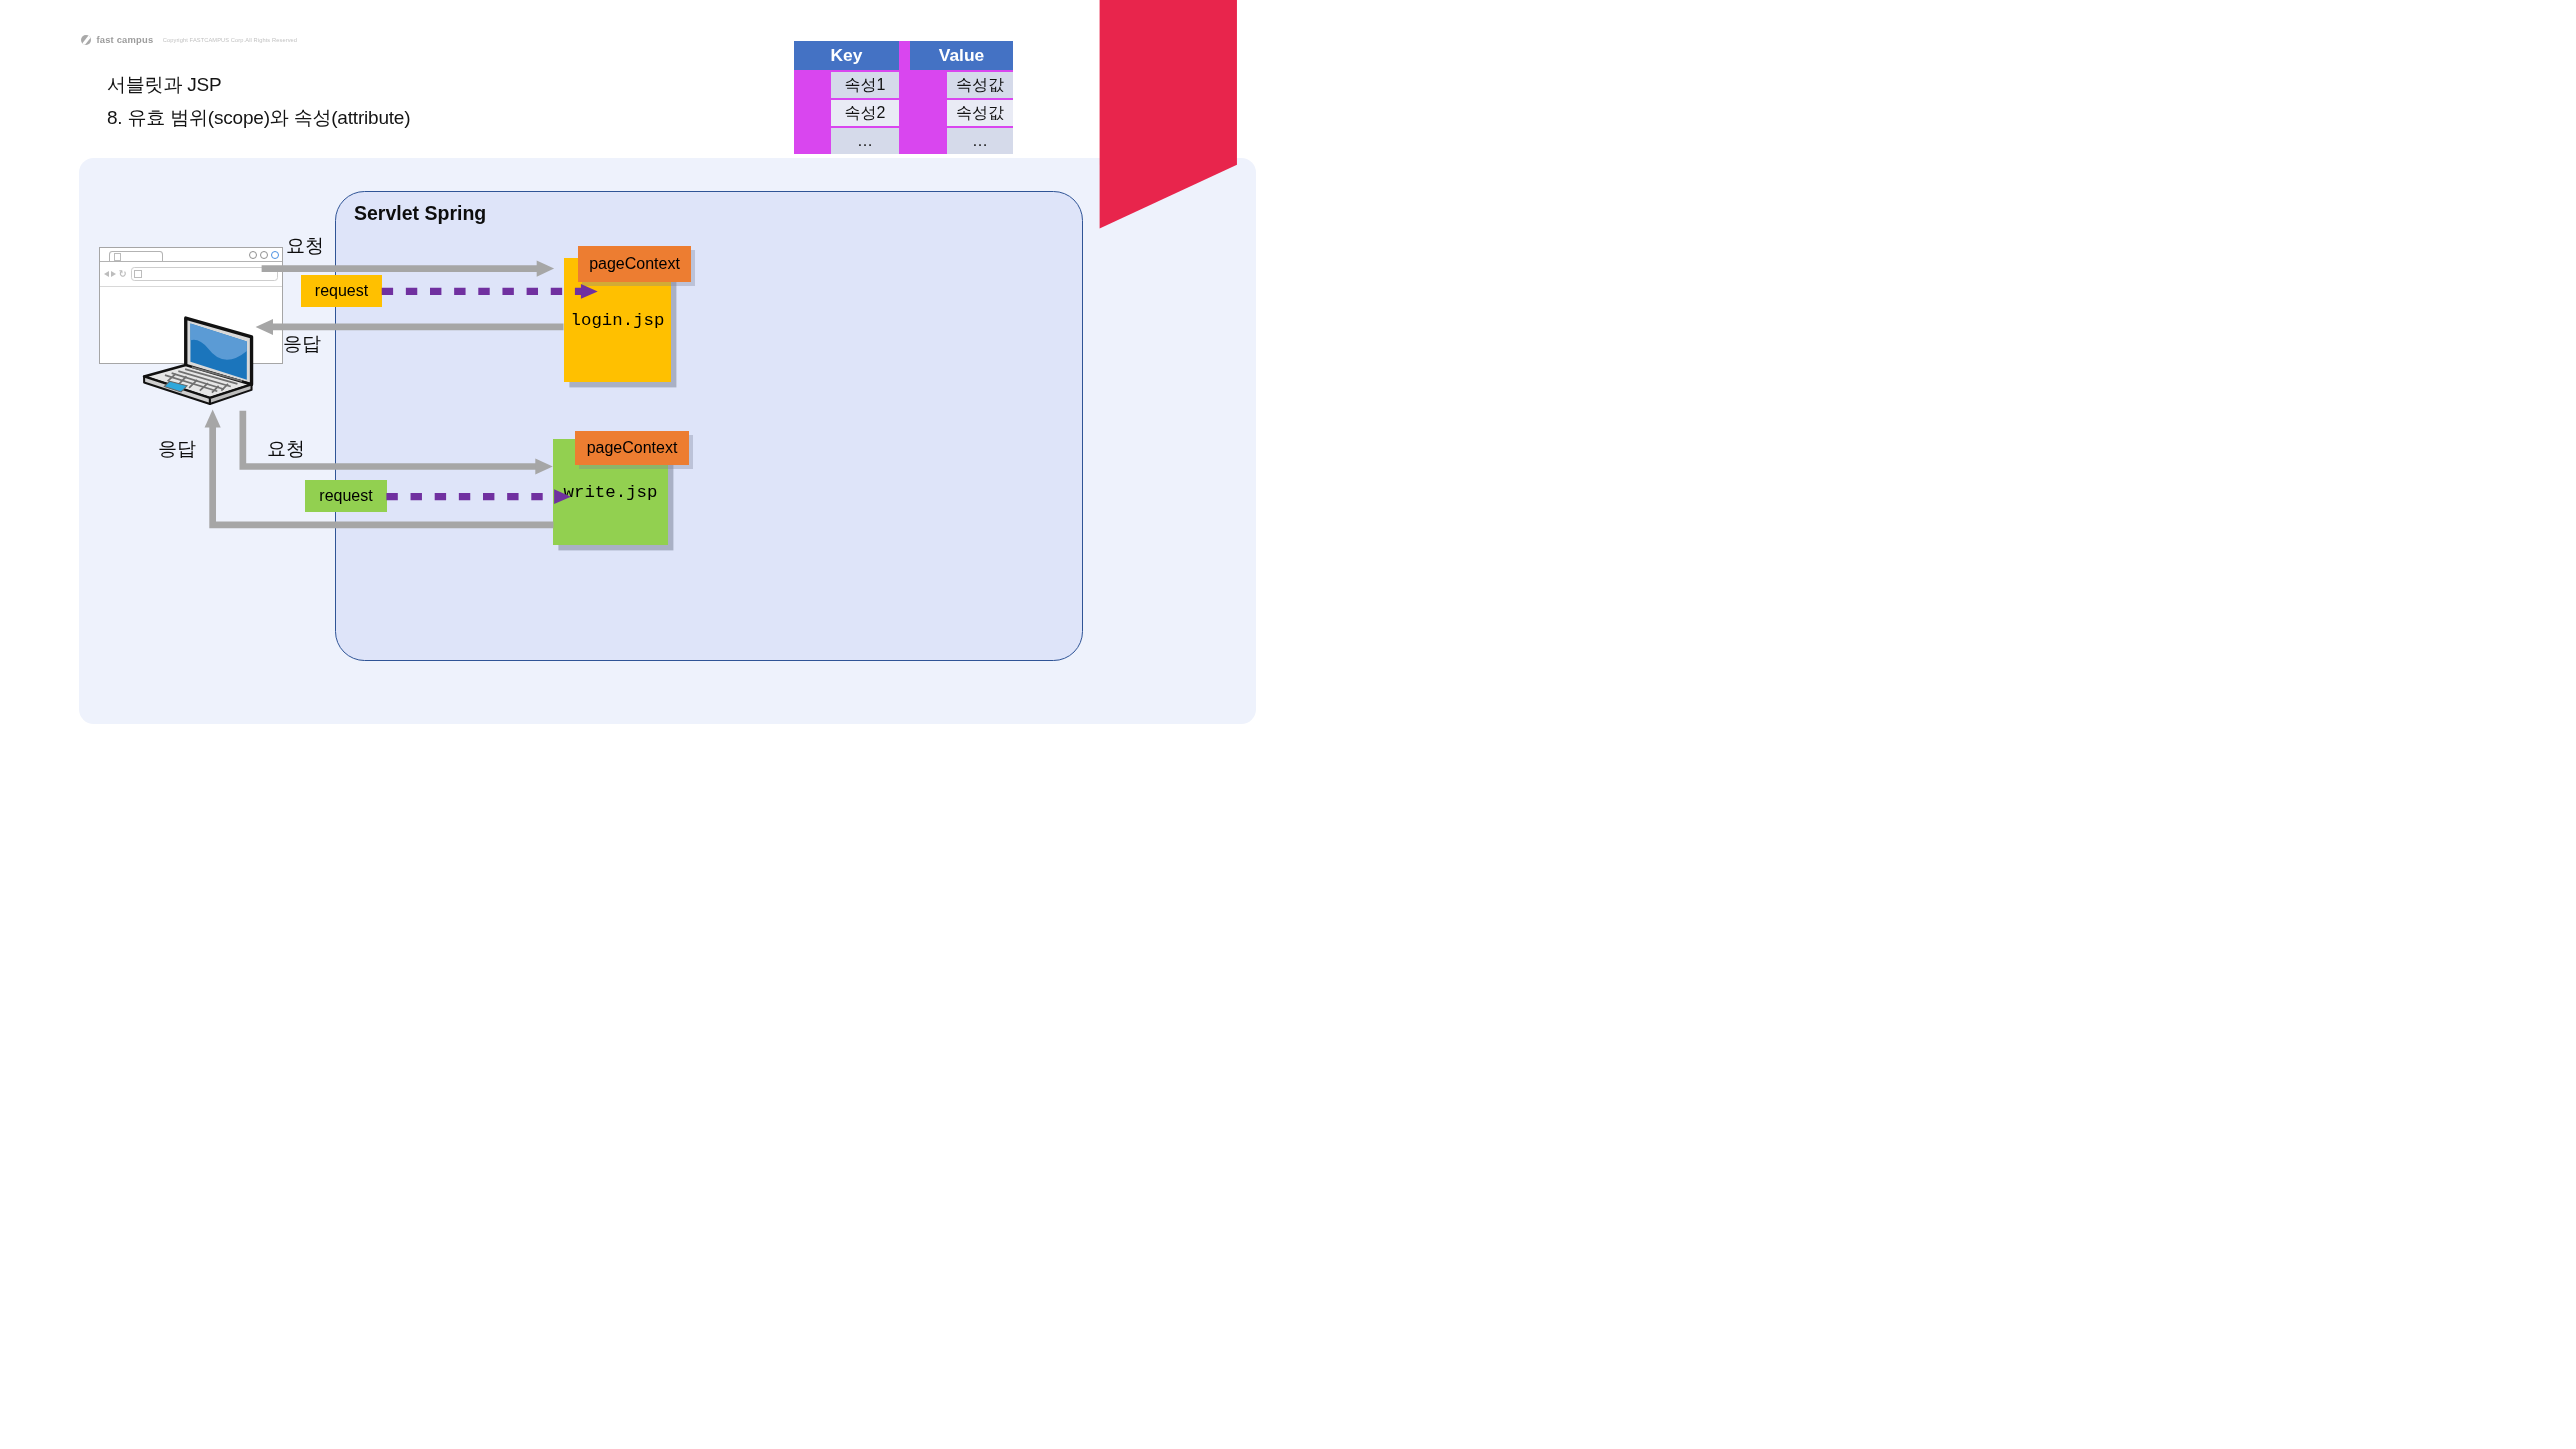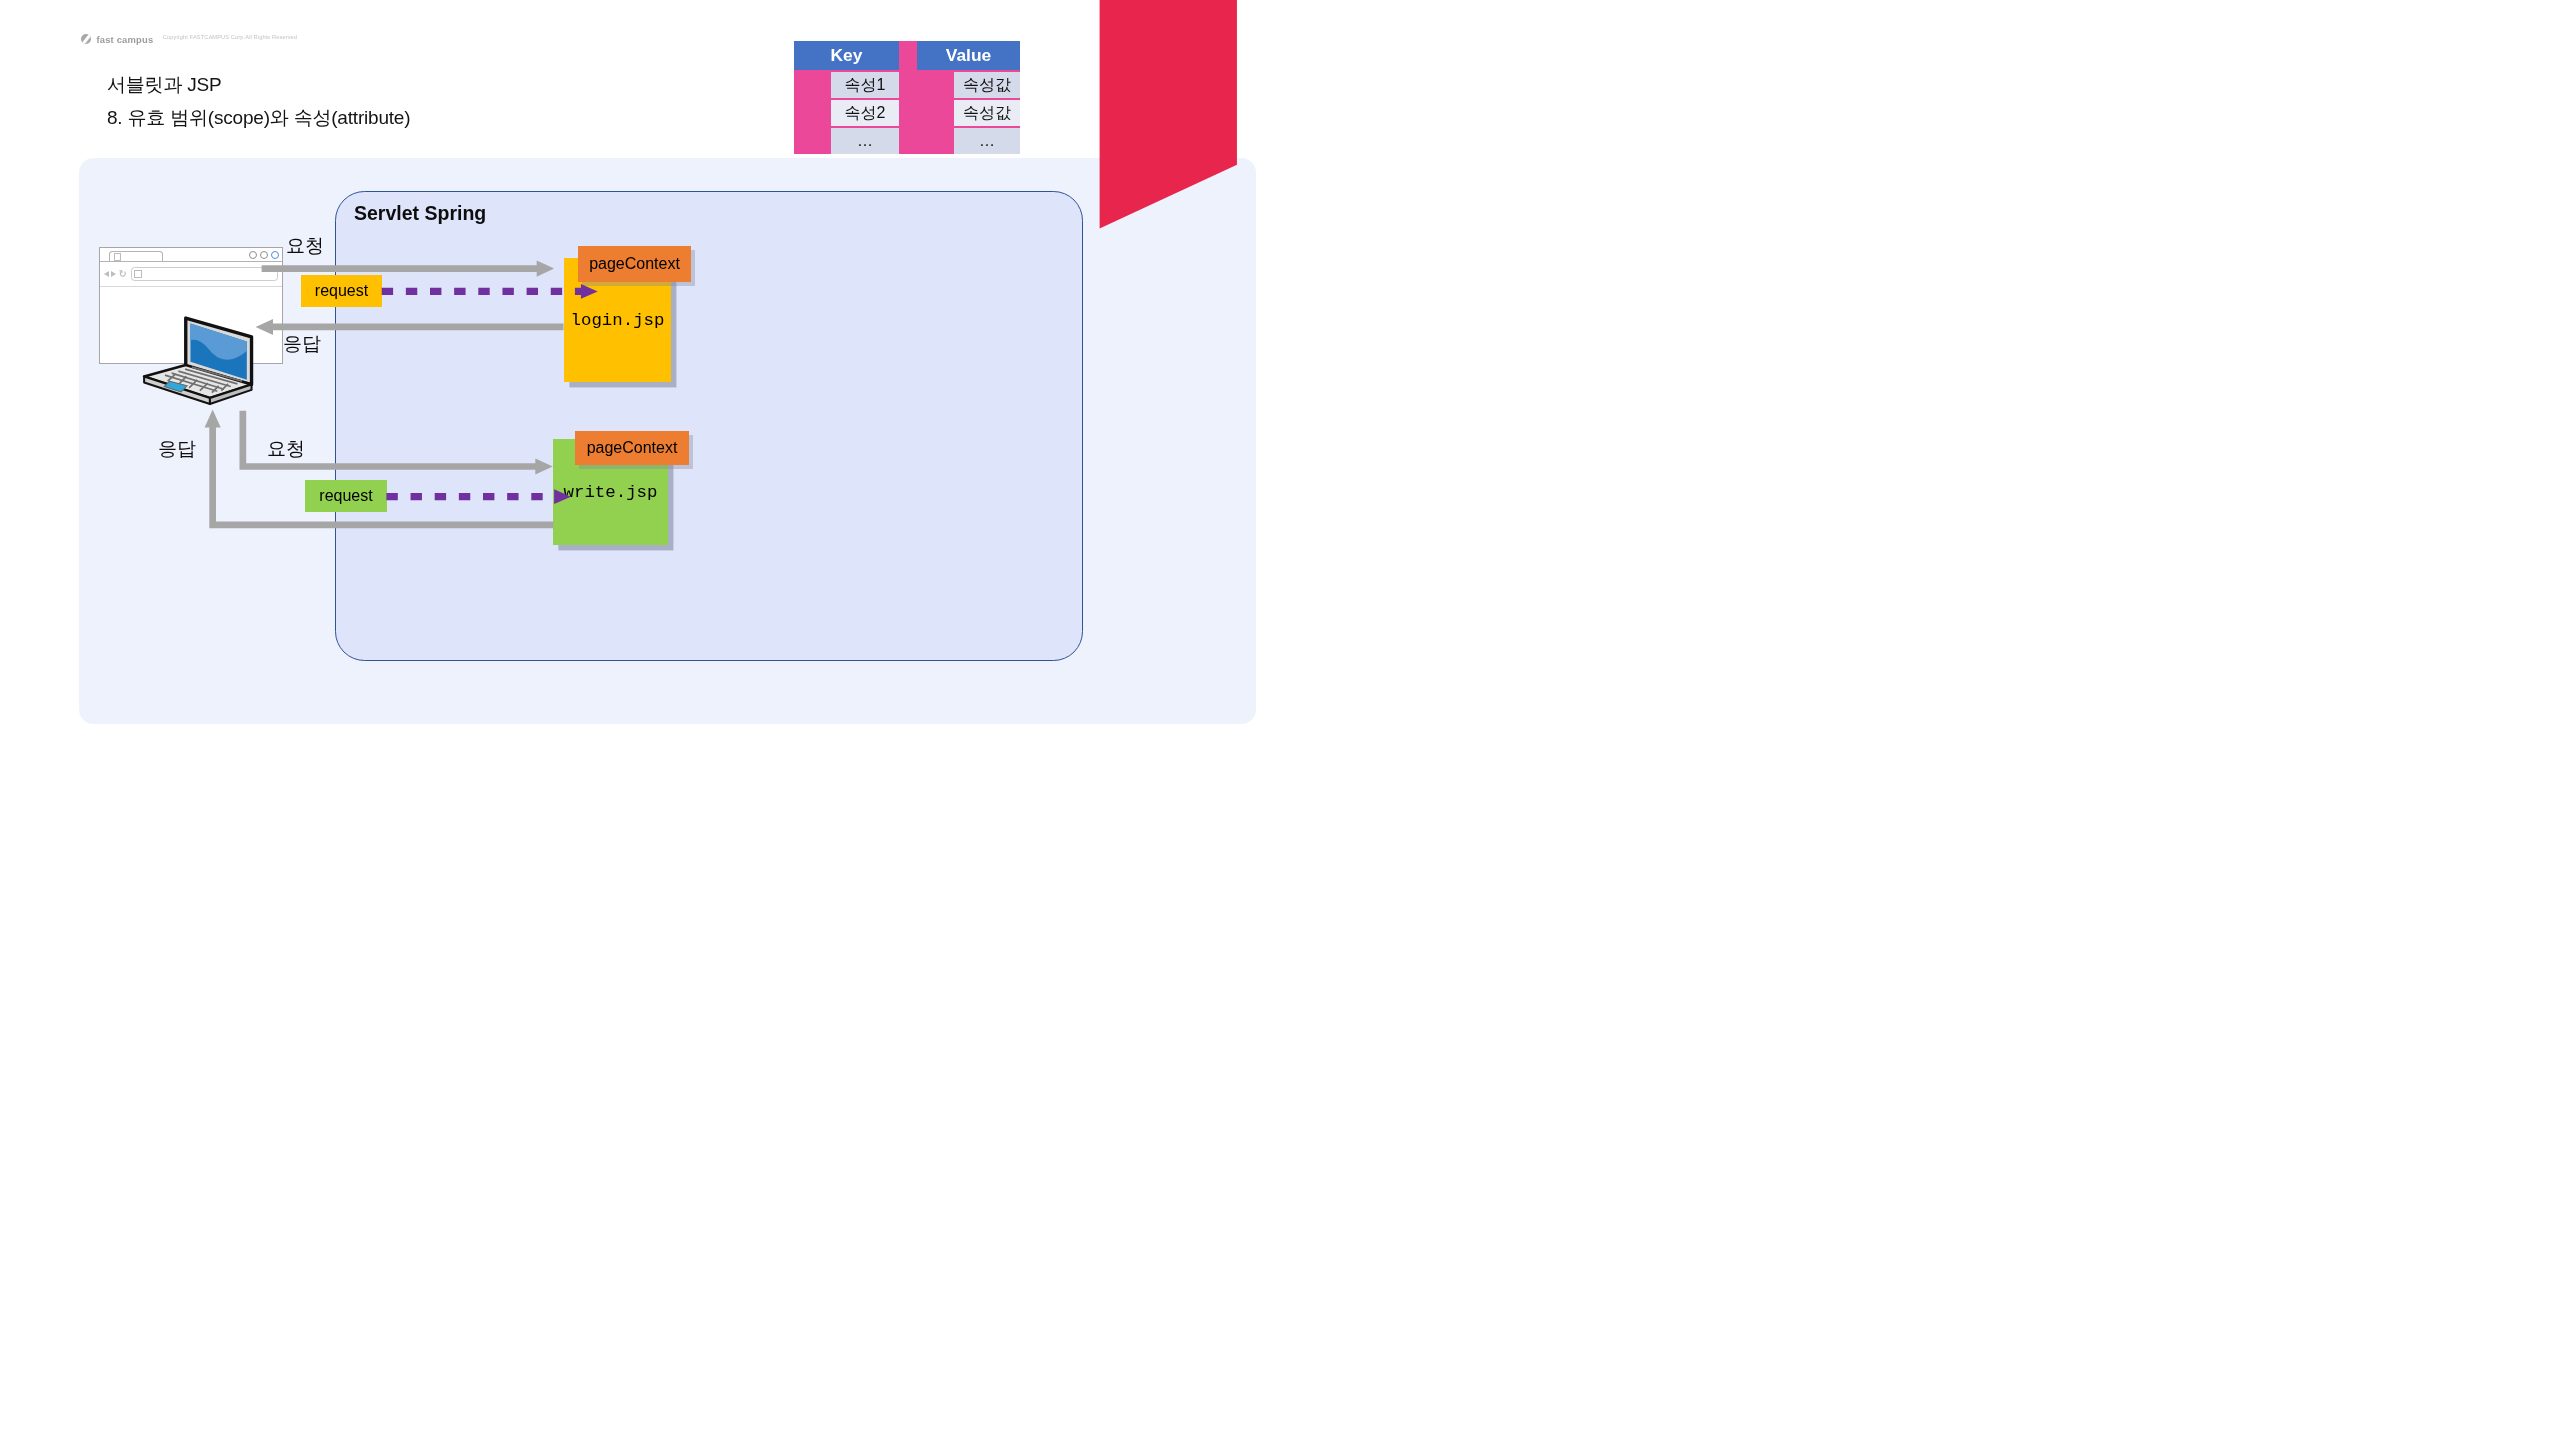--- a/index.html
+++ b/index.html
@@ -2,34 +2,34 @@
 <html style="font-size:10.7px"><head>
 <meta charset="utf-8">
 <style>
   html,body{margin:0;padding:0;background:#ffffff;}
   .slide{
     position:relative;width:1288px;height:725px;background:#ffffff;overflow:hidden;
     font-family:"Liberation Sans","DejaVu Sans",sans-serif;color:#111;
   }
 
   
-  .logo-row{position:absolute;left:81px;top:34px;display:flex;gap:5.4px;}
+  .logo-row{position:absolute;left:81px;top:34px;display:flex;align-items:center;gap:5.4px;}
   .logo-mark{width:10px;height:10px;border-radius:50%;background:#a9a9a9;position:relative;overflow:hidden;}
   .logo-mark::after{content:"";position:absolute;left:4px;top:-2px;width:2.7px;height:14.8px;background:#fff;transform:rotate(38deg);}
   .logo-text{font-size:9.4px;font-weight:bold;color:#9c9c9c;letter-spacing:0.2px;}
   .copyright{font-size:5.7px;color:#c2c2c2;margin-left:4px;letter-spacing:0.1px;}
 
   
   .title-line{position:absolute;left:83px;font-size:19px;font-weight:400;color:#141414;letter-spacing:-0.2px;margin-left:24px;}
   .title-1{top:72px;}
   .title-2{top:105px;}
 
   
   .attr-table{position:absolute;left:794px;top:41px;display:grid;
-    grid-template-columns:105px 103px;grid-auto-rows:auto;gap:2px 18px;background:#ec4899;}
+    grid-template-columns:105px 103px;grid-auto-rows:auto;gap:2px 11px;background:#d946ef;}
   .attr-cell{display:flex;align-items:center;justify-content:center;}
   .attr-head{height:29px;background:#4472C4;color:#fff;font-size:17.4px;font-weight:bold;}
   .attr-row{height:26px;font-size:16px;color:#111;margin-left:37px;}
   .bg-odd{background:#D5DAEA;}
   .bg-even{background:#E9EBF5;}
 
   
   .ribbon-num{position:absolute;left:1114px;top:60px;font-size:35px;font-weight:bold;color:#ffffff;line-height:1;}
   .ribbon-num .dot{color:#141414;}
   .ribbon-sub{position:absolute;left:1112px;top:117px;font-size:13.4px;font-weight:300;color:#ffffff;letter-spacing:1.3px;}

